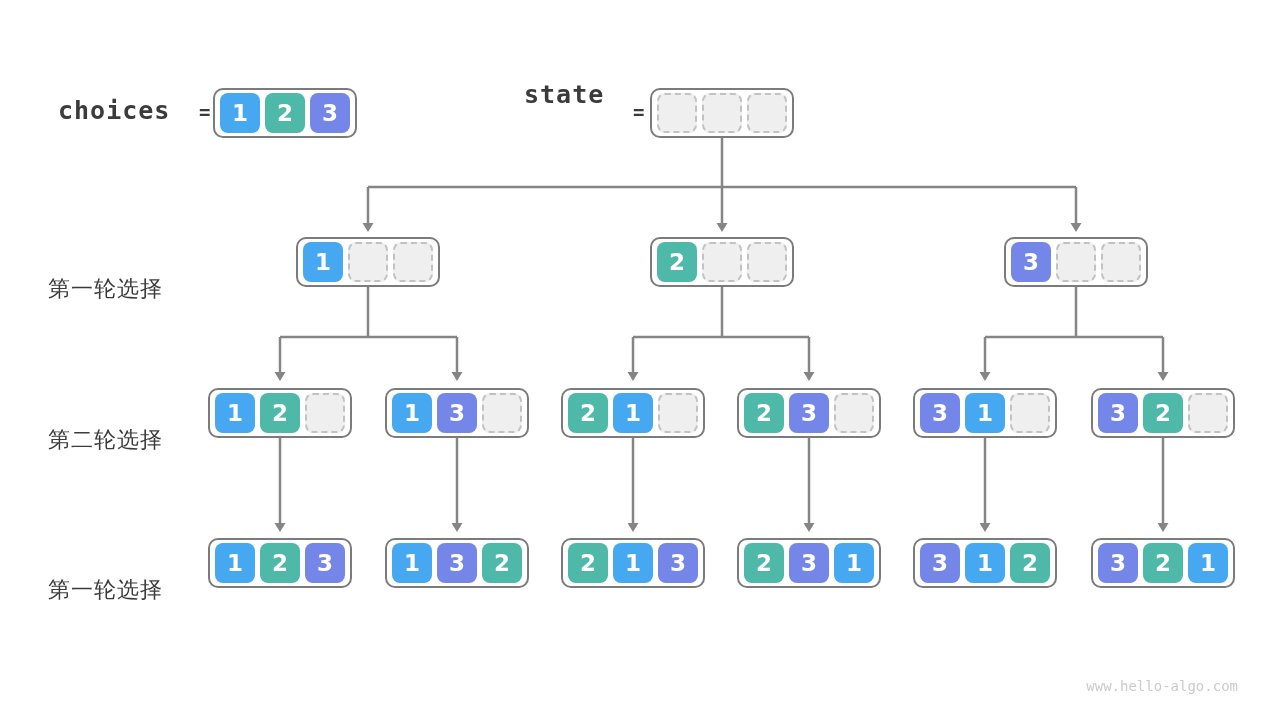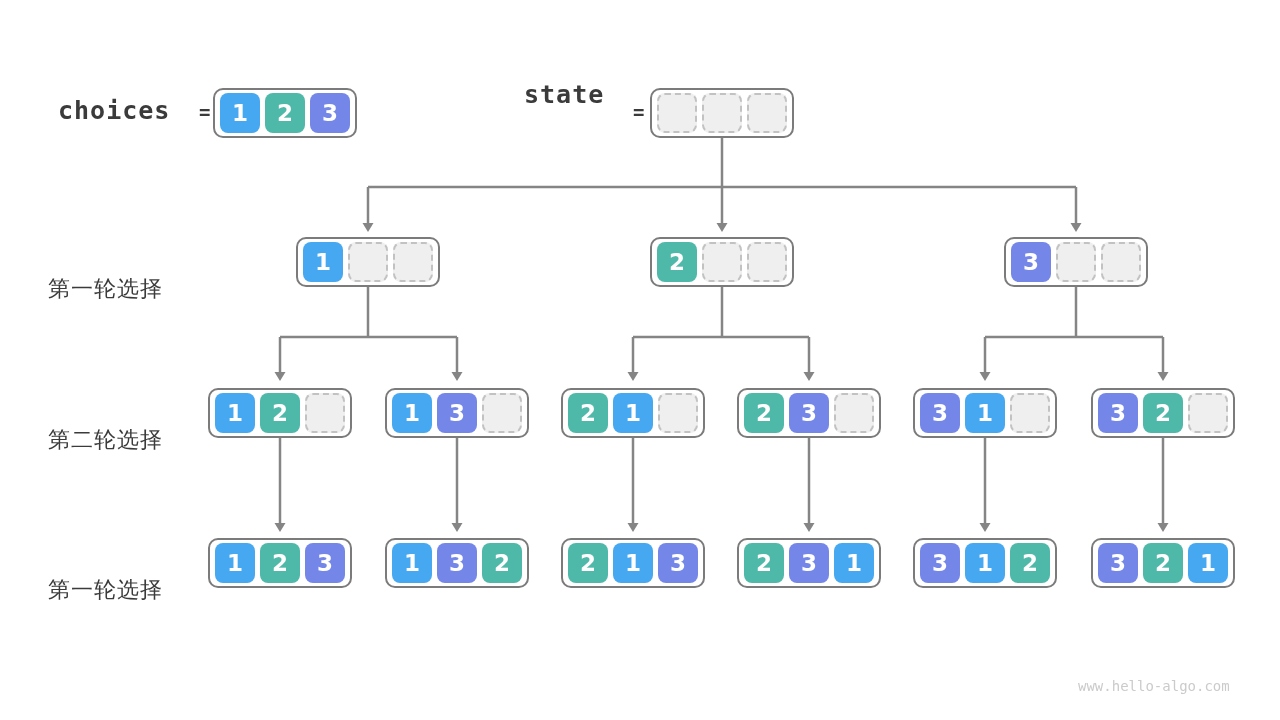--- a/index.html
+++ b/index.html
@@ -17,21 +17,21 @@
   .cell.v1{background:var(--c1);}
   .cell.v2{background:var(--c2);}
   .cell.v3{background:var(--c3);}
   .cell.empty{background:var(--emptyfill);border:2px dashed var(--emptyborder);}
   .code-label{position:absolute;font-family:"DejaVu Sans Mono", monospace;font-weight:bold;
               font-size:25px;letter-spacing:1px;color:var(--text);}
   .equals{position:absolute;font-family:"DejaVu Sans Mono", monospace;font-weight:bold;
           font-size:19px;color:var(--text);}
   .row-label{position:absolute;left:48px;font-size:22px;color:var(--text);
              font-family:Liberation Sans, sans-serif;letter-spacing:1px;margin-top:24px;}
-  .watermark{position:absolute;left:1078px;top:678px;width:160px;text-align:left;
+  .watermark{position:absolute;left:1078px;top:678px;width:160px;text-align:right;
              font-family:"DejaVu Sans Mono", monospace;font-size:14px;color:var(--wm);}
 </style>
 </head>
 <body>
 
 <div class="canvas">
   <svg id="connectors" viewBox="0 0 1280 720" xmlns="http://www.w3.org/2000/svg">
       <line x1="722" y1="138" x2="722" y2="187"></line>
       <line x1="368" y1="187" x2="1076" y2="187"></line>
       <line x1="368" y1="187" x2="368" y2="224"></line>

